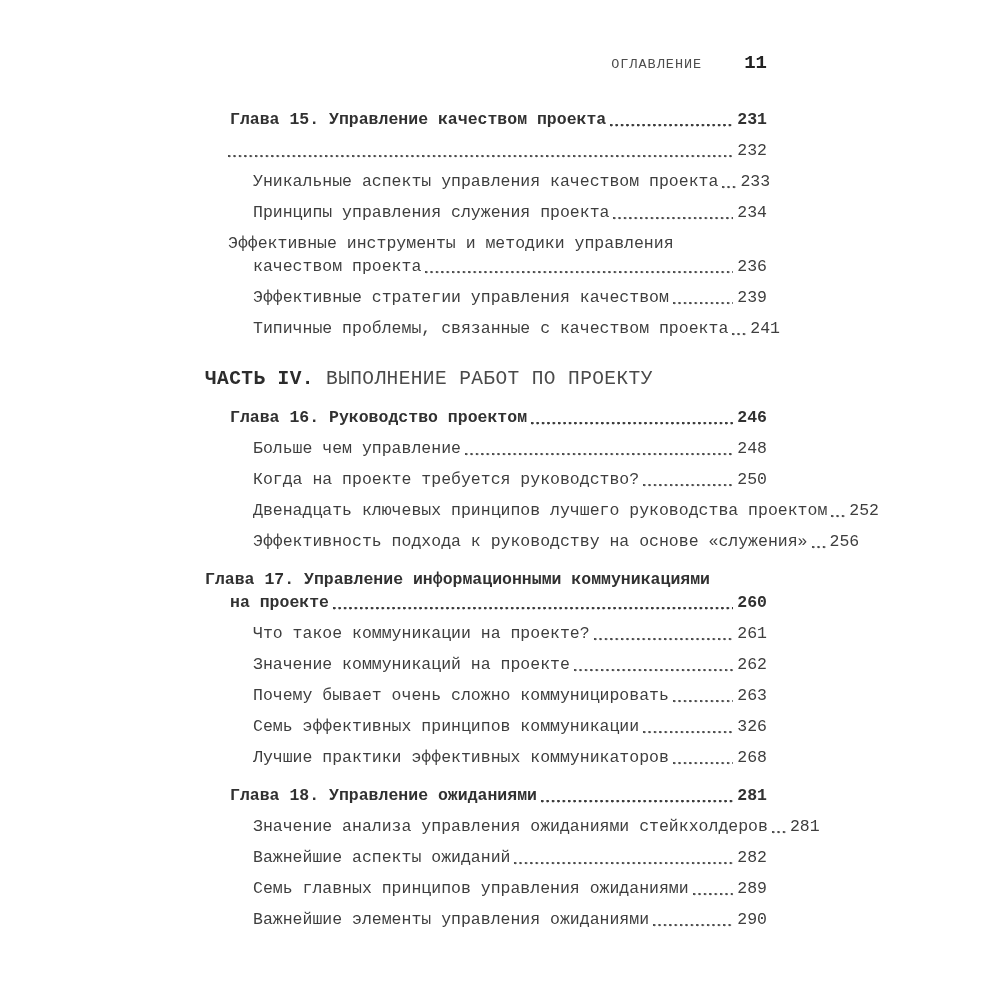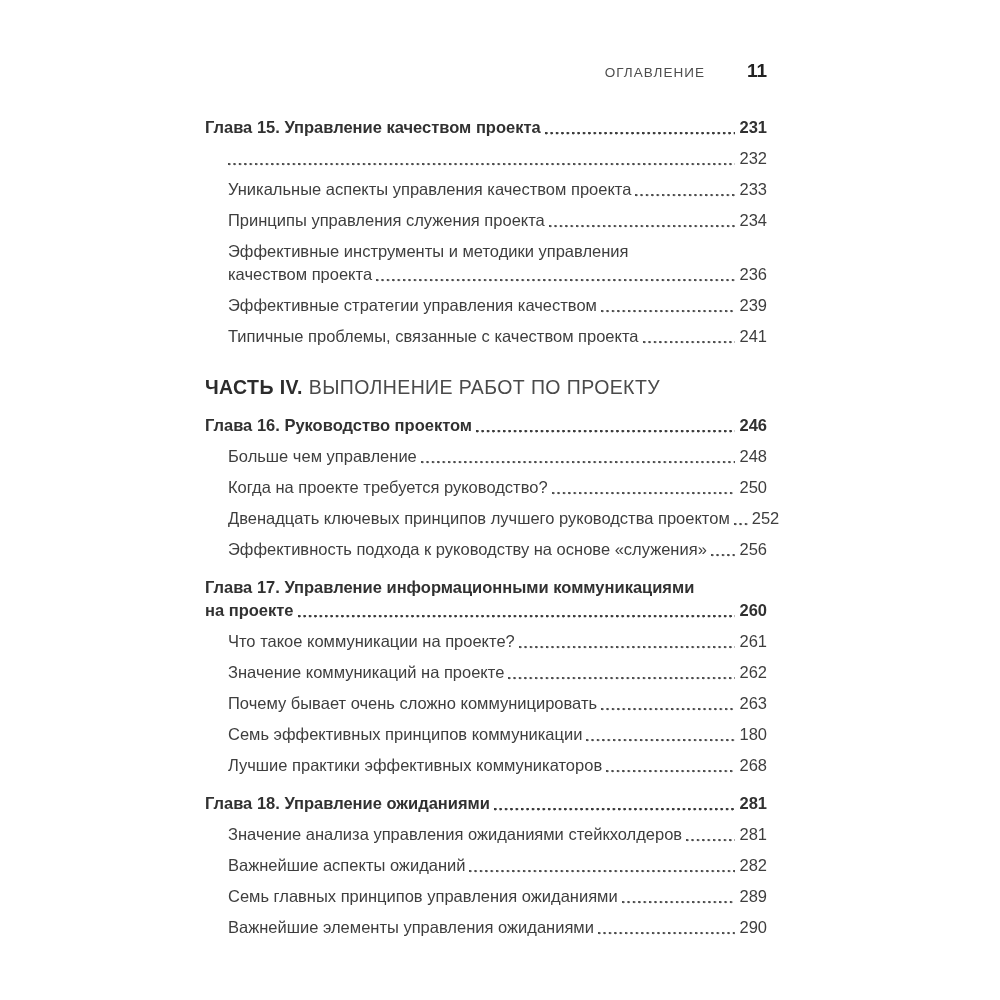--- a/index.html
+++ b/index.html
@@ -12,22 +12,23 @@
     width: 1000px;
     height: 1000px;
     background: #ffffff;
     font-family: "Liberation Sans", "DejaVu Sans", sans-serif;
     color: #3c3c3c;
     overflow: hidden;
   }
   .content {
     position: absolute;
     left: 205px;
-    top: 60px;
+    top: 52px;
     width: 562px;
+    font-family: Liberation Mono, monospace;
   }
   .running-row {
     display: flex;
     justify-content: flex-end;
     align-items: baseline;
     gap: 42px;
     margin-bottom: 34px;
   }
   .running-title {
     font-size: 13.5px;
@@ -58,20 +59,21 @@
   .entry-line {
     display: block;
   }
   .entry-row {
     display: flex;
     align-items: baseline;
   }
   .entry-text {
     white-space: nowrap;
     padding-right: 4px;
+    margin-left: 25px;
   }
   .leader {
     flex: 1 1 auto;
     min-width: 14px;
     align-self: stretch;
     background-image: radial-gradient(circle at 1.1px 1.1px, #4c4c4c 1.1px, rgba(0,0,0,0) 1.5px);
     background-size: 5.4px 3px;
     background-repeat: repeat-x;
     background-position: left bottom 4px;
     margin-right: 4px;
@@ -218,21 +220,21 @@
           <span class="entry-row">
             <span class="entry-text">Почему бывает очень сложно коммуницировать</span>
             <span class="leader"></span>
             <span class="page-num">263</span>
           </span>
         </div>
         <div class="toc-entry sub">
           <span class="entry-row">
             <span class="entry-text">Семь эффективных принципов коммуникации</span>
             <span class="leader"></span>
-            <span class="page-num">180</span>
+            <span class="page-num">326</span>
           </span>
         </div>
         <div class="toc-entry sub">
           <span class="entry-row">
             <span class="entry-text">Лучшие практики эффективных коммуникаторов</span>
             <span class="leader"></span>
             <span class="page-num">268</span>
           </span>
         </div>
         <div class="toc-entry chapter">

